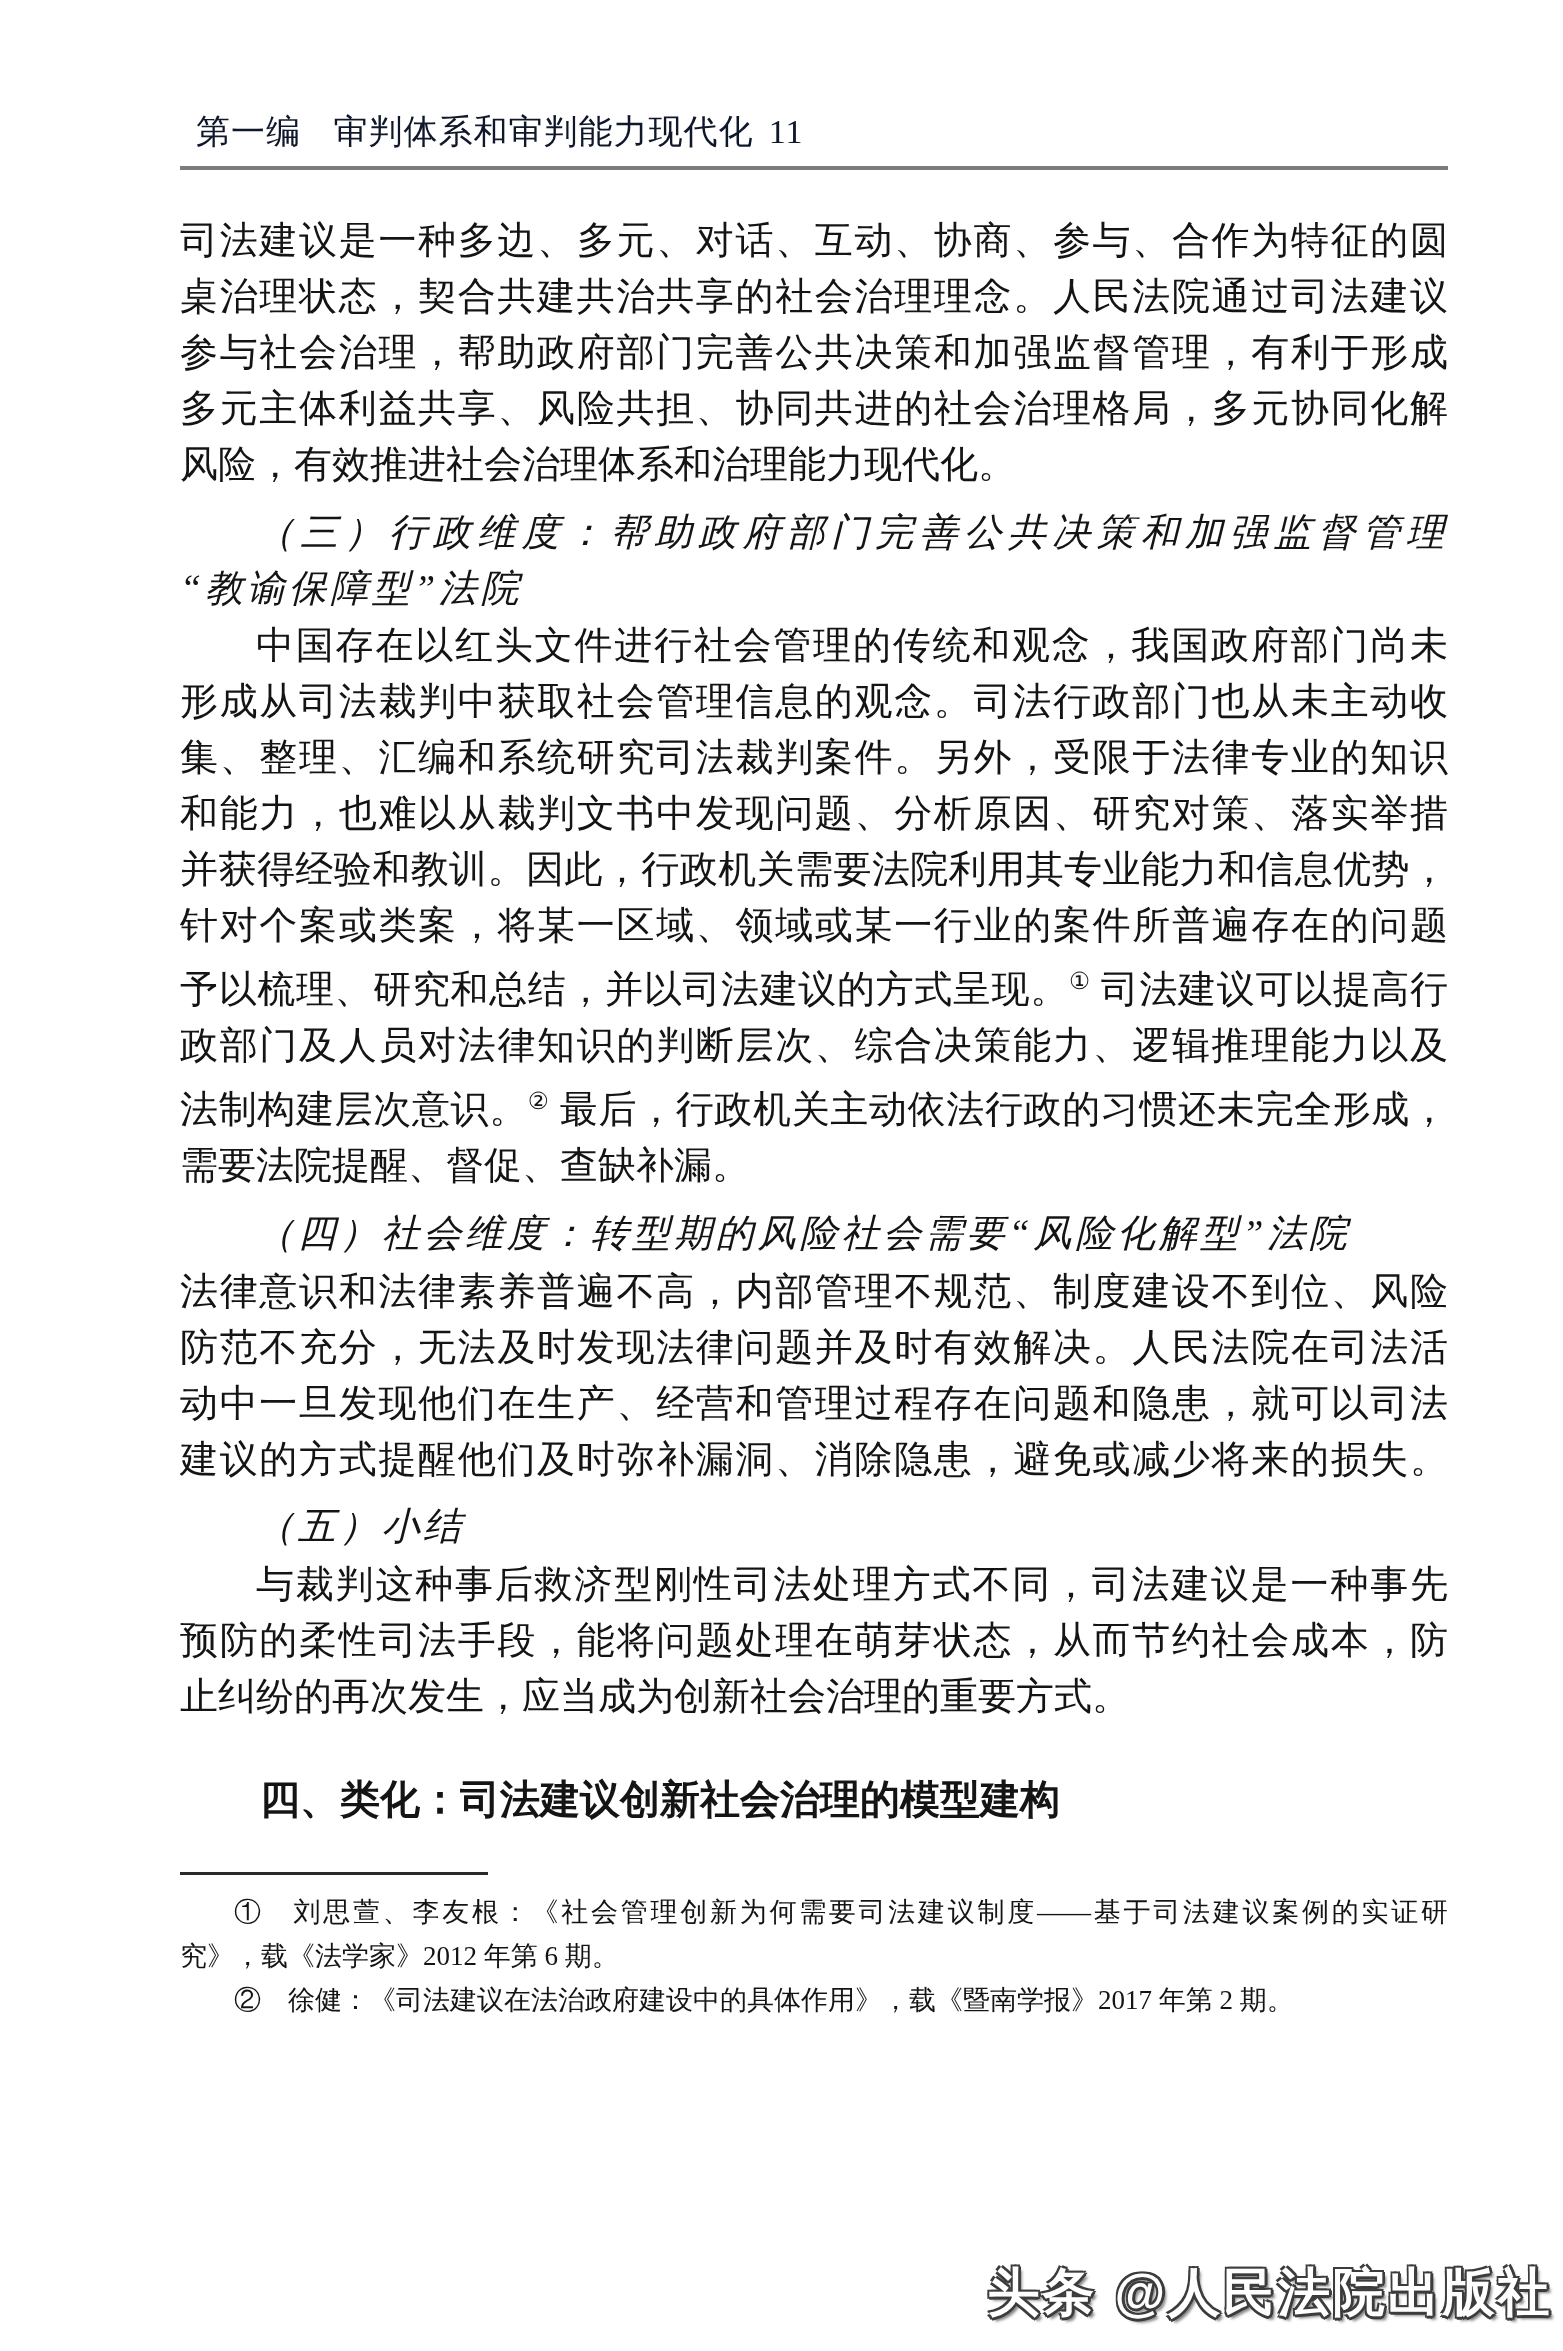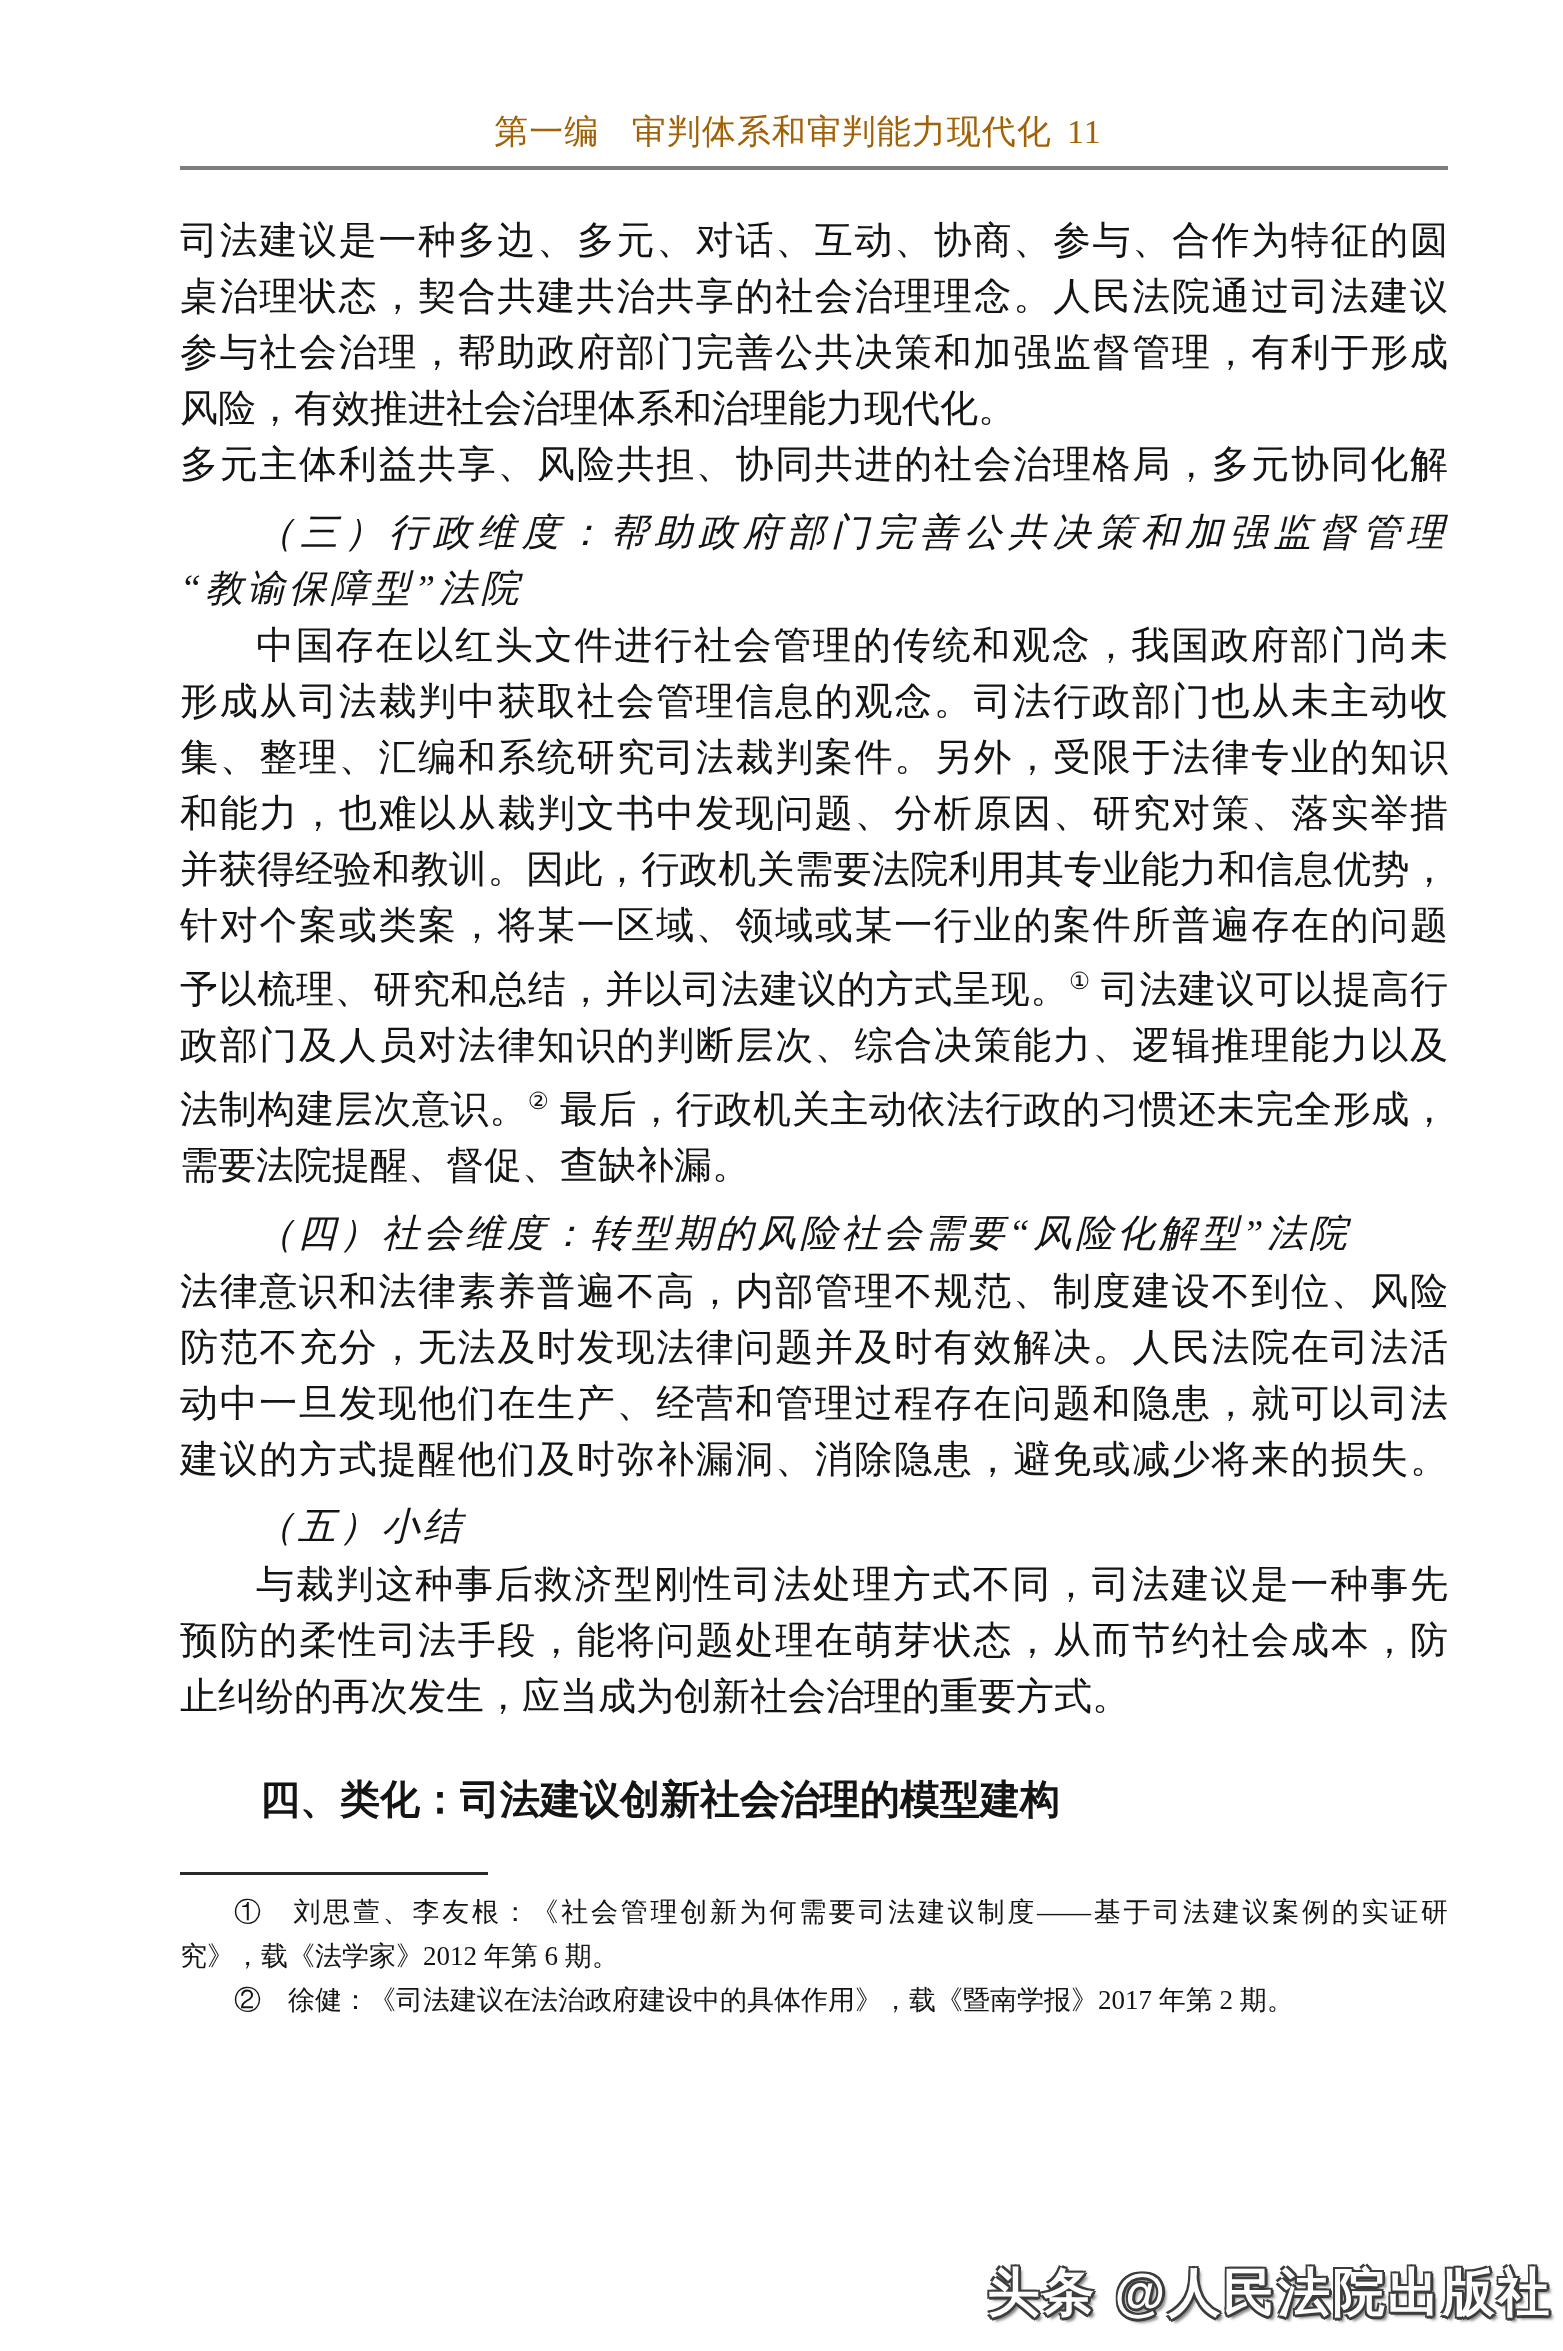--- a/index.html
+++ b/index.html
@@ -13,26 +13,26 @@
     height: 2351px;
     background: #ffffff;
     overflow: hidden;
     font-family: "Liberation Serif", "DejaVu Serif", serif;
     color: #141414;
   }
   
   .running-header {
     position: absolute;
     top: 111px;
-    left: 164px;
+    left: 196px;
     width: 1268px;
-    text-align: center;
+    text-align: left;
     font-size: 34px;
     line-height: 42px;
-    color: #a16207;
+    color: #0f172a;
     letter-spacing: 1px;
     white-space: nowrap;
   }
   .running-header .hdr-title { margin-left: 32.5px; }
   .running-header .hdr-page  { margin-left: 15.3px; font-family: "Liberation Serif", serif; }
   .header-rule {
     position: absolute;
     top: 166px;
     left: 180px;
     width: 1268px;
@@ -122,22 +122,22 @@
   </div>
 
   <div class="header-rule"></div>
 
   <div class="page-body">
     <div id="blocks-root">
         <div class="para">
           <div class="line fill"><span>司法建议是一种多边、多元、对话、互动、协商、参与、合作为特征的圆</span></div>
           <div class="line fill"><span>桌治理状态，契合共建共治共享的社会治理理念。人民法院通过司法建议</span></div>
           <div class="line fill"><span>参与社会治理，帮助政府部门完善公共决策和加强监督管理，有利于形成</span></div>
+          <div class="line fill"><span>多元主体利益共享、风险共担、协同共进的社会治理格局，多元协同化解</span></div>
           <div class="line"><span>风险，有效推进社会治理体系和治理能力现代化。</span></div>
-          <div class="line fill"><span>多元主体利益共享、风险共担、协同共进的社会治理格局，多元协同化解</span></div>
         </div>
         <div class="kai-heading">
           <div class="line fill ind"><span>（三）行政维度：帮助政府部门完善公共决策和加强监督管理</span></div>
           <div class="line"><span>“教谕保障型”法院</span></div>
         </div>
         <div class="para">
           <div class="line fill ind"><span>中国存在以红头文件进行社会管理的传统和观念，我国政府部门尚未</span></div>
           <div class="line fill"><span>形成从司法裁判中获取社会管理信息的观念。司法行政部门也从未主动收</span></div>
           <div class="line fill"><span>集、整理、汇编和系统研究司法裁判案件。另外，受限于法律专业的知识</span></div>
           <div class="line fill"><span>和能力，也难以从裁判文书中发现问题、分析原因、研究对策、落实举措</span></div>

